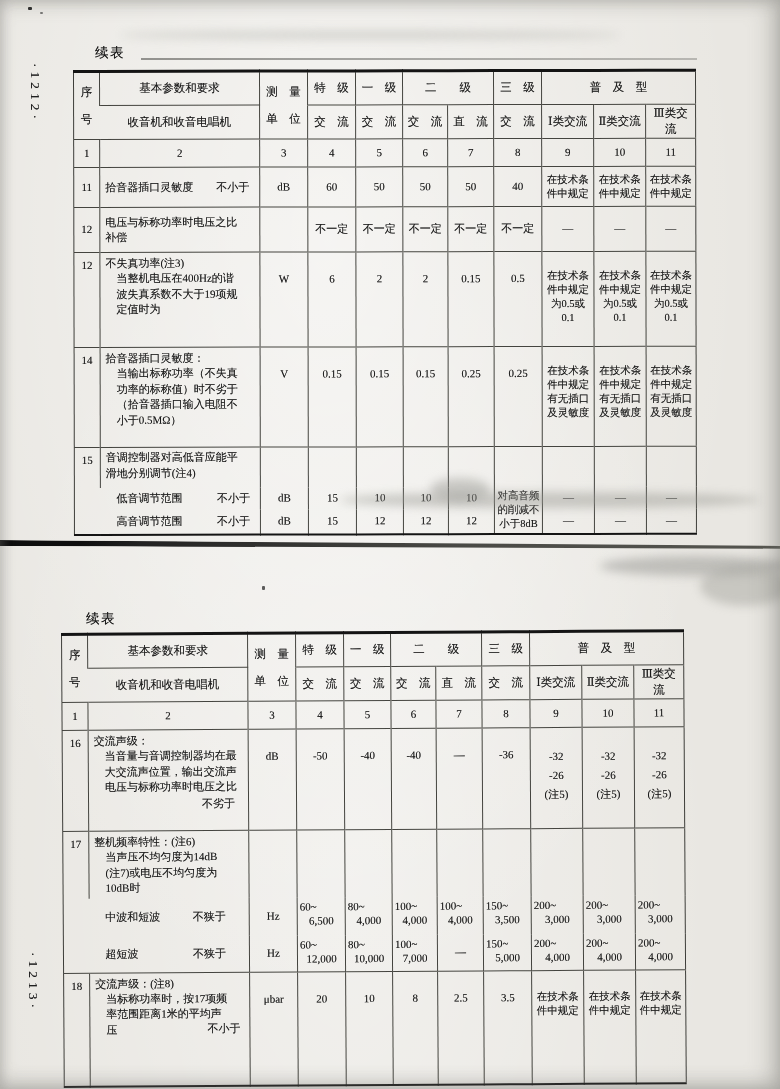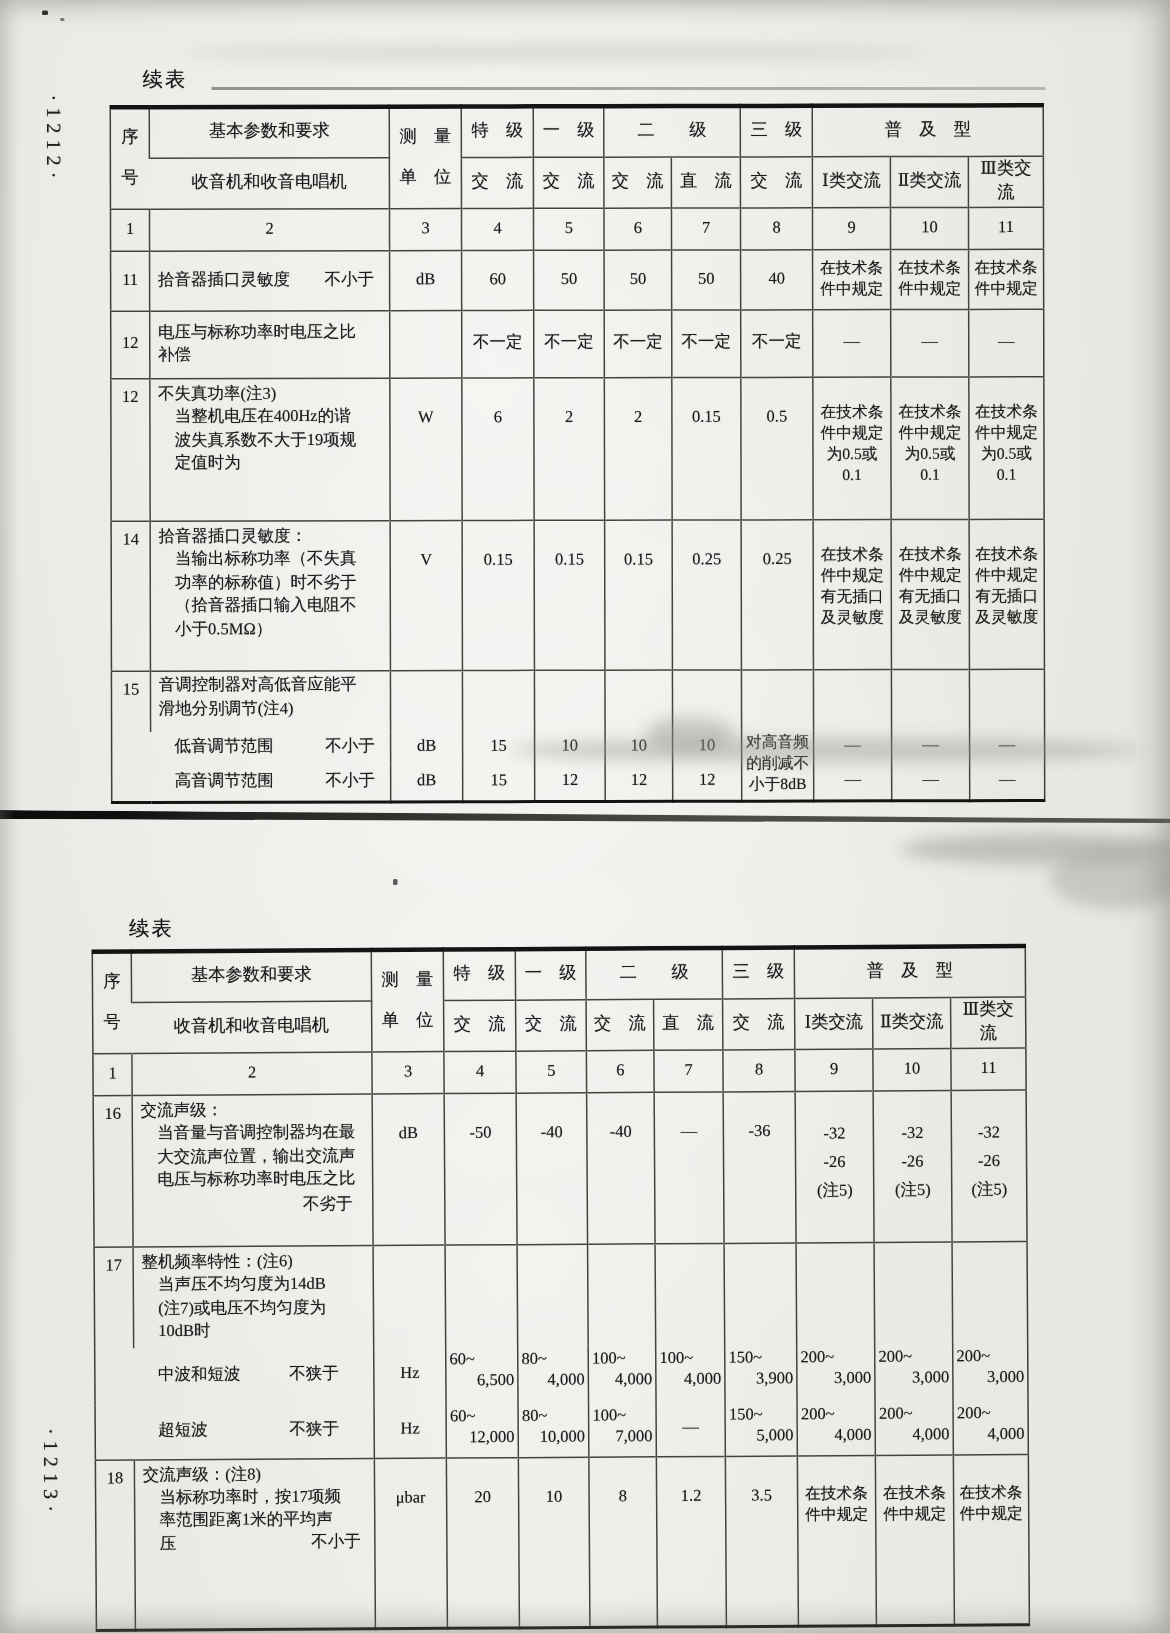--- a/index.html
+++ b/index.html
@@ -97,21 +97,21 @@
   .fx{display:flex;justify-content:space-between;padding-right:5px;}
   .fx.ind{padding-left:11px;}
   .fx.w18{padding-right:18px;}
   .pre{white-space:pre-line;}
   td.t19{vertical-align:top;padding-top:19px;}
   td.t17{vertical-align:top;padding-top:17px;}
   .tech{font-size:10.5px;line-height:14px;text-align:center;}
   td.pop{line-height:19px;}
   td.rng{vertical-align:top;padding:2px 2px 0 2px;}
   .rng .lo{text-align:left;line-height:14px;}
-  .rng .hi{text-align:right;line-height:14px;}
+  .rng .hi{text-align:center;line-height:14px;}
   td.dash{font-size:11px;}
 </style>
 </head>
 <body>
 
 <div class="sheet">
 
   <div class="pno" id="pno1">·1212·</div>
   <div class="pno" id="pno2">·1213·</div>
 
@@ -465,21 +465,21 @@
       <td class="rng">
               <div class="lo">100~</div>
               <div class="hi">4,000</div>
             </td>
       <td class="rng">
               <div class="lo">100~</div>
               <div class="hi">4,000</div>
             </td>
       <td class="rng">
               <div class="lo">150~</div>
-              <div class="hi">3,900</div>
+              <div class="hi">3,500</div>
             </td>
       <td class="rng">
               <div class="lo">200~</div>
               <div class="hi">3,000</div>
             </td>
       <td class="rng">
               <div class="lo">200~</div>
               <div class="hi">3,000</div>
             </td>
       <td class="rng">
@@ -532,21 +532,21 @@
       <td class="pm">
         <div class="tt">交流声级：(注8)</div>
         <div class="para"><span class="pre">当标称功率时，按17项频
 率范围距离1米的平均声
 压</span><span class="condabs">不小于</span></div>
       </td>
       <td class="t19">μbar</td>
       <td class="t19">20</td>
       <td class="t19">10</td>
       <td class="t19">8</td>
-      <td class="t19">1.2</td>
+      <td class="t19">2.5</td>
       <td class="t19">3.5</td>
       <td class="tech pre t19">在技术条
 件中规定</td>
       <td class="tech pre t19">在技术条
 件中规定</td>
       <td class="tech pre t19">在技术条
 件中规定</td>
     </tr>
     </tbody>
   </table>

